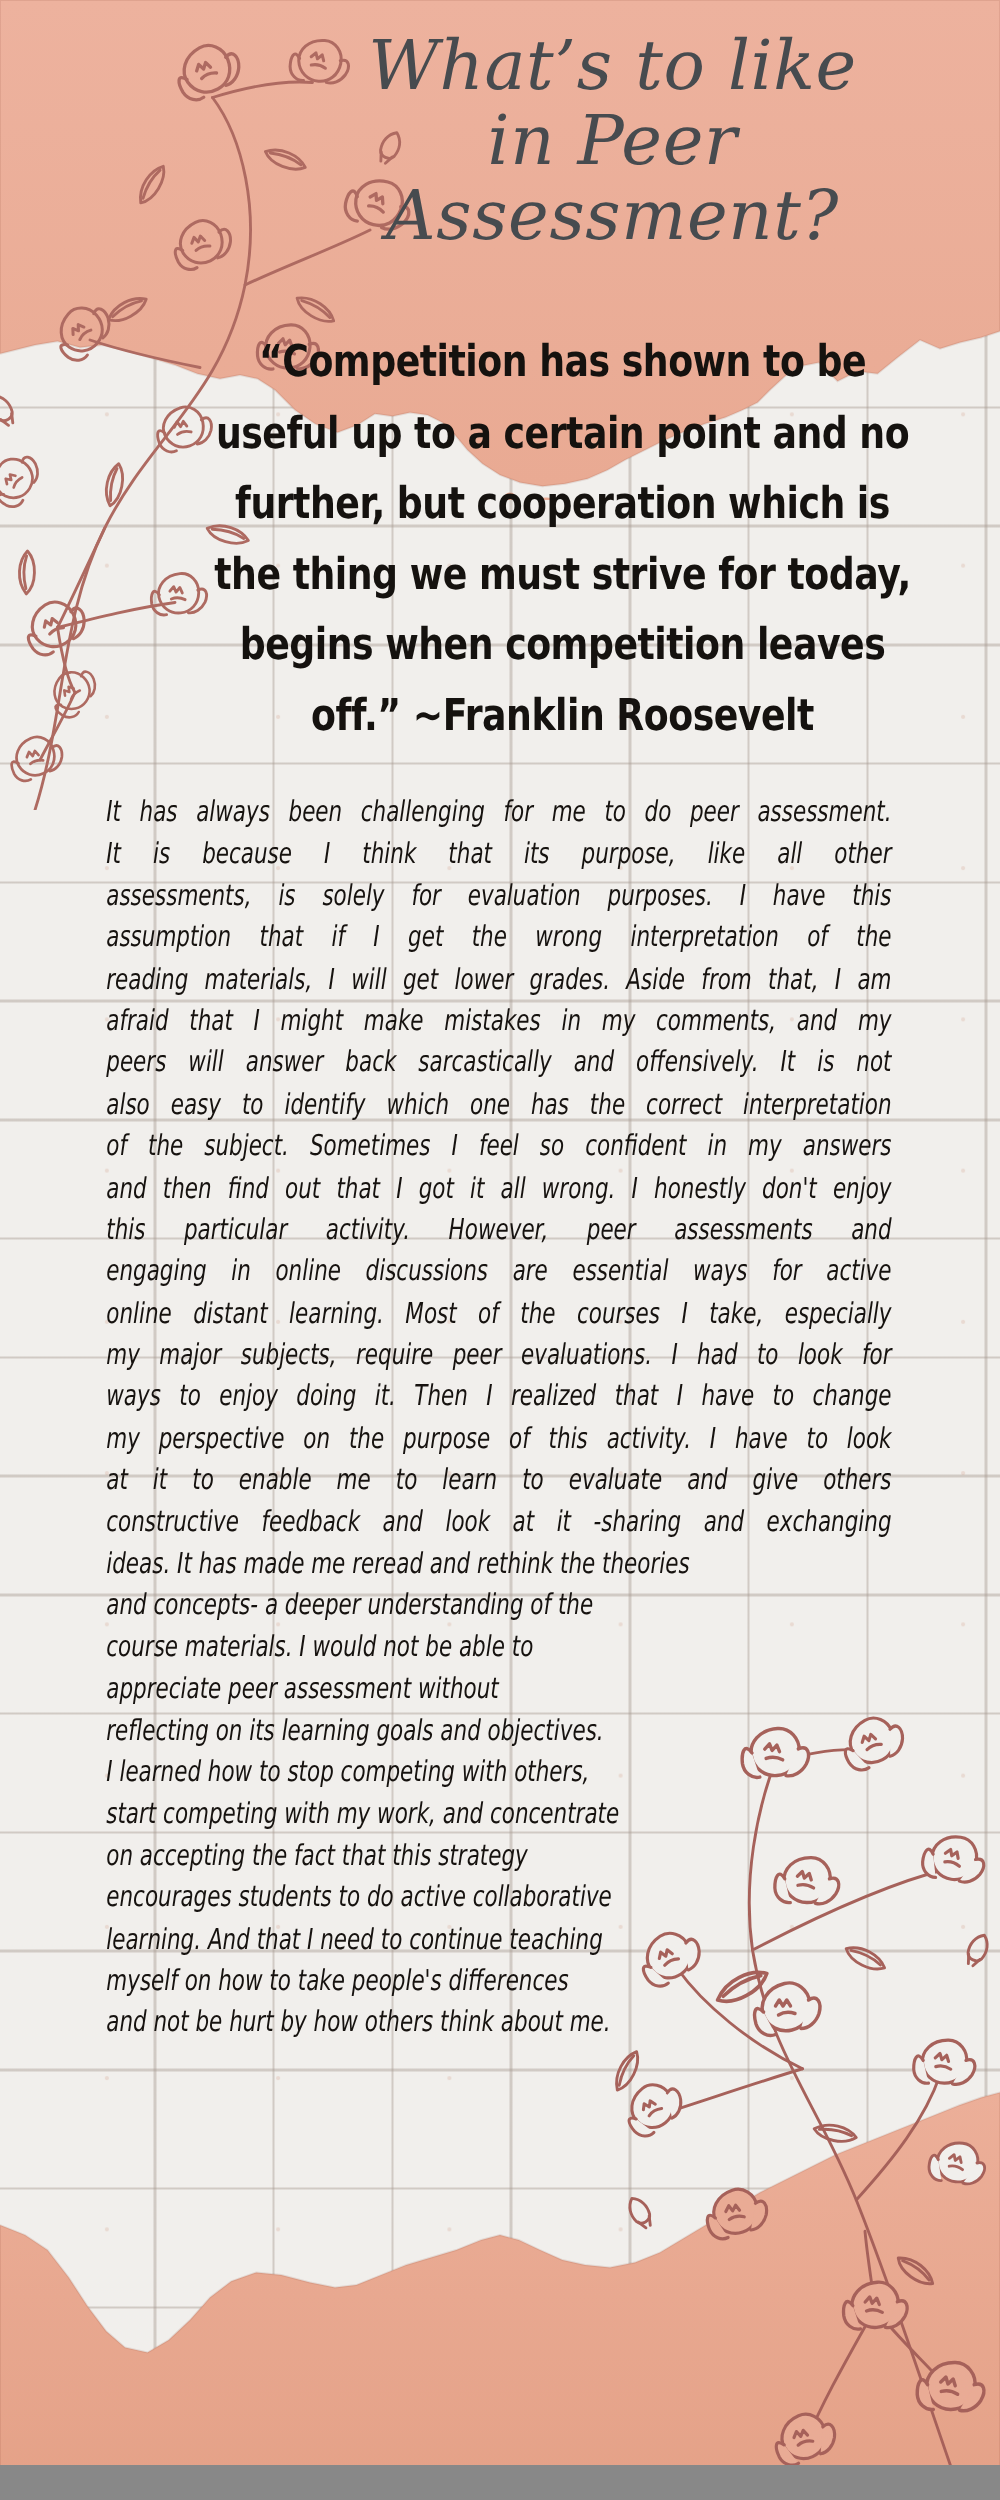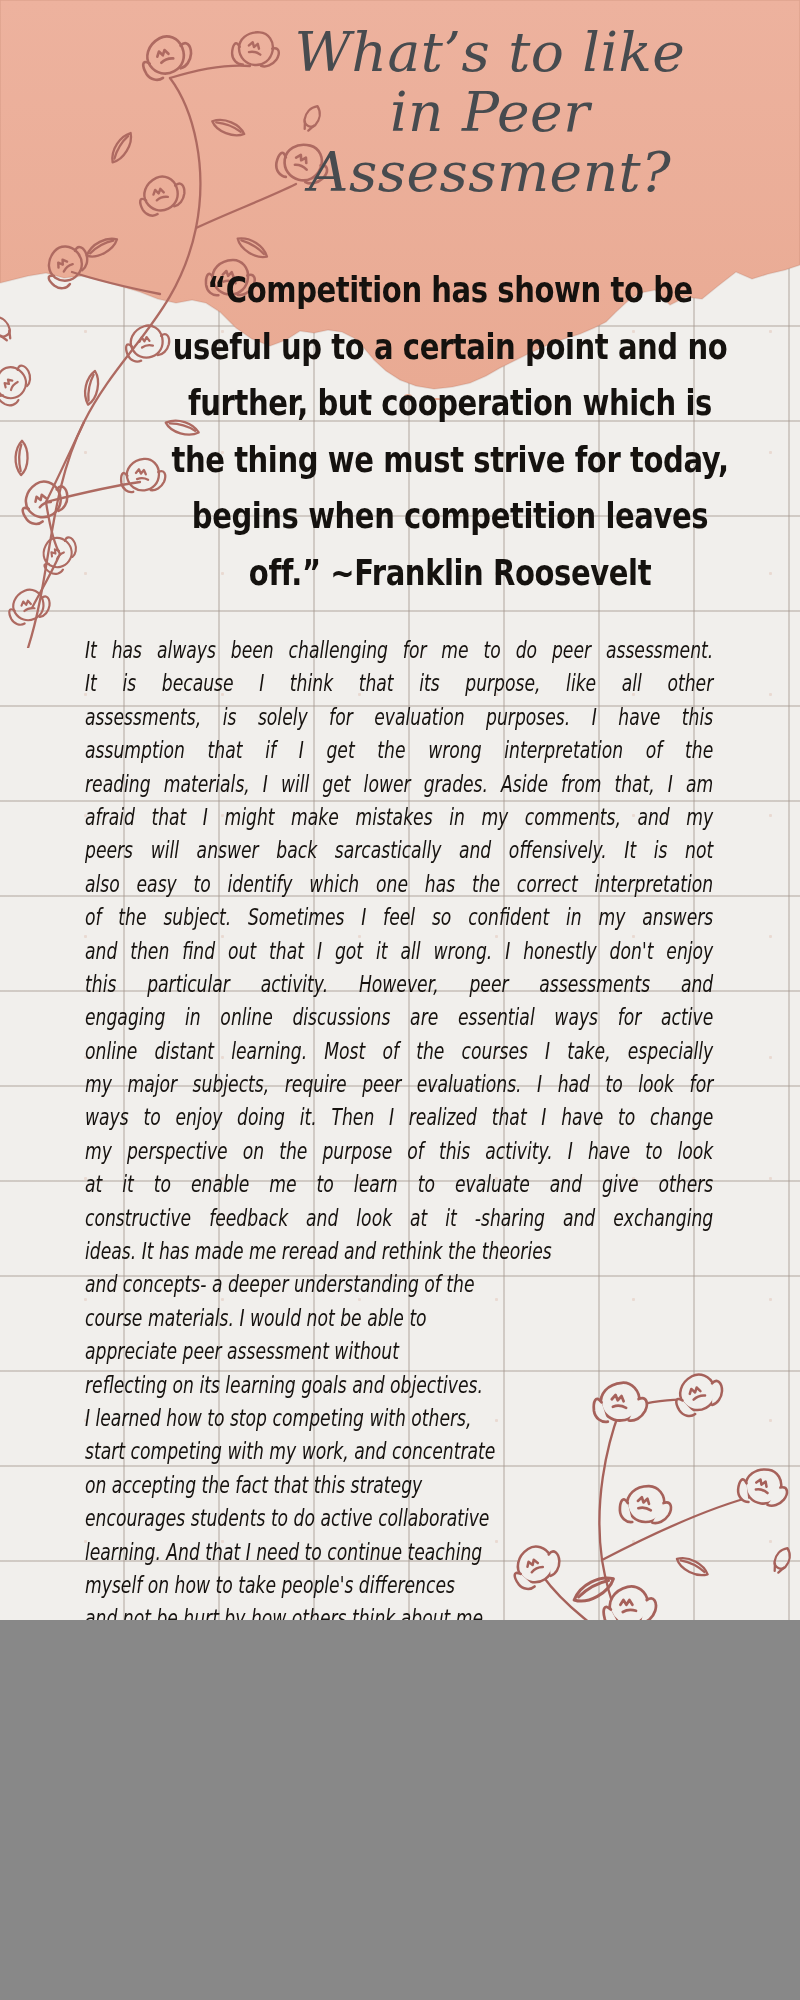--- a/index.html
+++ b/index.html
@@ -1,17 +1,17 @@
 <!DOCTYPE html>
 <html><head>
 <meta charset="utf-8">
 <style>
   html,body{margin:0;padding:0;background:#888;}
   #stage{
-    position:relative;width:800px;height:1620px;overflow:hidden;
+    position:relative;width:800px;height:1972px;overflow:hidden;
     background:#14b8a6;
     font-family:"DejaVu Sans",sans-serif;
   }
   
   #paper{
     position:absolute;inset:0;
     background-color:#f1efec;
     background-image:
       radial-gradient(circle, rgba(196,122,92,.18) 0 1.2px, transparent 2px),
       repeating-linear-gradient(to right, transparent 0 93px, rgba(164,151,142,.42) 93px 95px),

